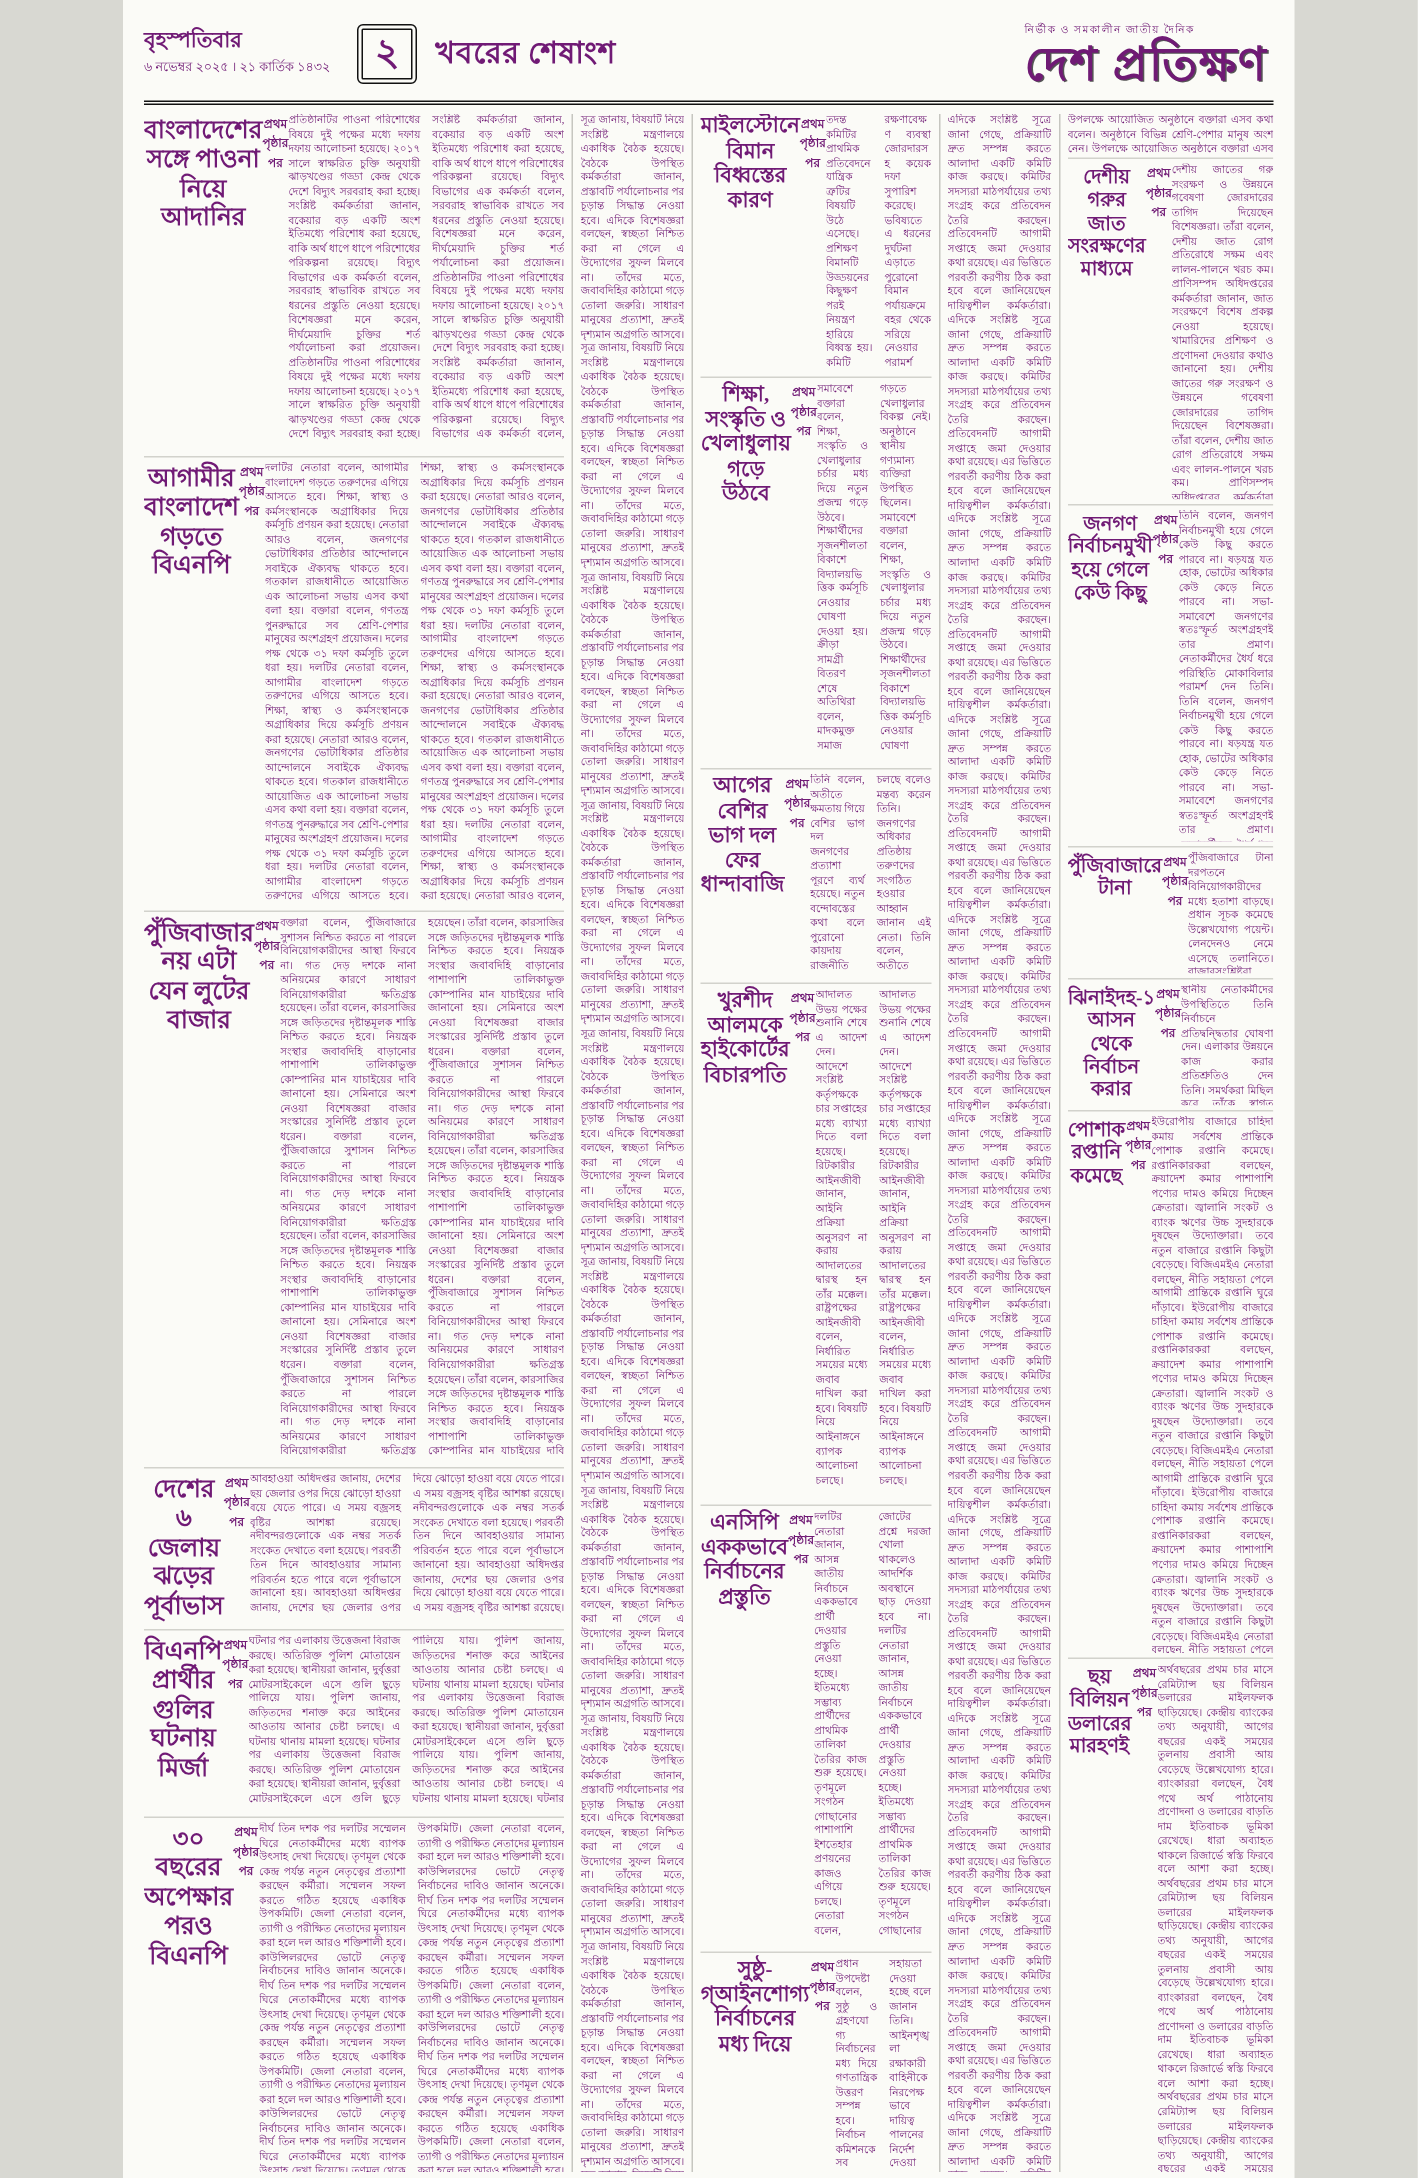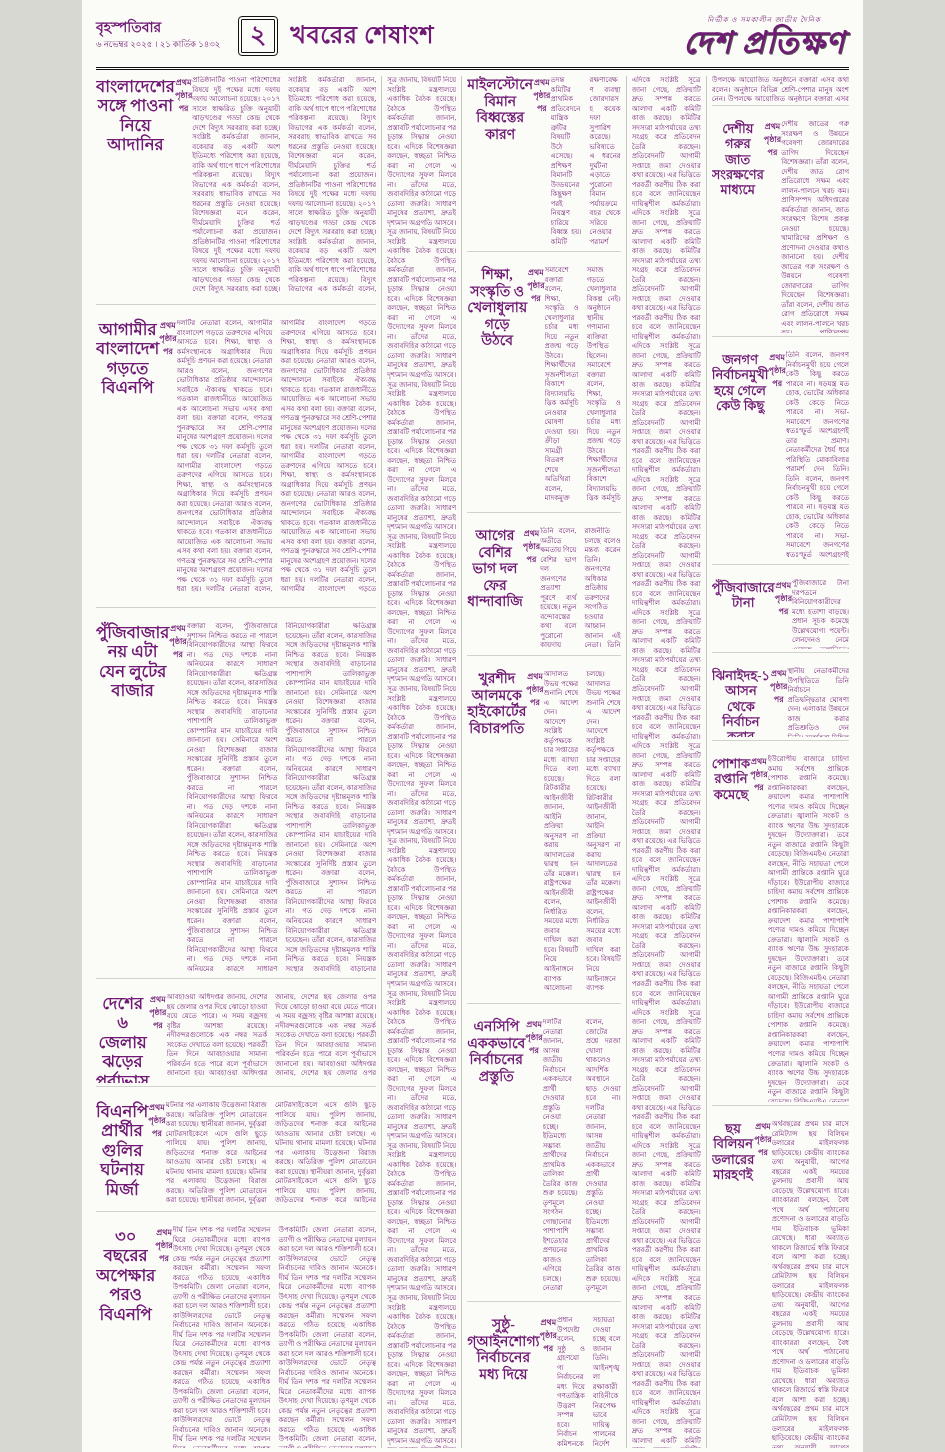--- a/index.html
+++ b/index.html
@@ -26,22 +26,22 @@
   .hdr-date { font-size:8.5px; margin-top:3px; white-space:nowrap; }
   .pagenum-box {
     width:40px; height:40px;
     border:4px double #111;
     border-radius:4px;
     display:flex; align-items:center; justify-content:center;
     font-size:25px; font-weight:bold;
     margin:0 12px 0 6px;
     box-sizing:border-box;
   }
-  .section-title { font-size:24px; font-weight:bold; letter-spacing:.5px; }
-  .masthead-wrap { margin-left:auto; text-align:center; padding-right:4px;font-style:italic; }
+  .section-title { font-size:20px; font-weight:bold; letter-spacing:.5px; }
+  .masthead-wrap { margin-left:auto; text-align:left; padding-right:4px; }
   .masthead-tagline { font-size:7px; letter-spacing:1px; margin-bottom:1px; }
   .masthead {
     font-size:31px; font-weight:900; line-height:1;
     font-family:"Liberation Sans","DejaVu Sans",sans-serif;
     letter-spacing:1px;
     text-shadow:1px 1px 0 #555;
   }
   
   .content {
     display:flex;
@@ -51,21 +51,21 @@
   }
   .zone { box-sizing:border-box; overflow:hidden; padding:0 5px; }
   .zone + .zone { border-left:1px solid #c6c6c0; }
   .zone-a { width:350px; padding-left:0; }
   .zone-b { width:96px; }
   .zone-c { width:200px; }
   .zone-d { width:96px; }
   .zone-e { width:175px; padding-right:0; }
 
   article { display:flex; flex-direction:row; overflow:hidden; box-sizing:border-box; }
-  article + article, .zone-e .lead + article { border-top:1px solid #d2d2cc; padding-top:14px; margin-top:3px; }
+  article + article, .zone-e .lead + article { border-top:1px solid #d2d2cc; padding-top:3px; margin-top:3px; }
   .headline {
     font-weight:bold; text-align:center;
     margin:1px 0 2px 0; line-height:1.18;
   }
   .zone-a .headline { font-size:16.5px; }
   .zone-c .headline { font-size:14px; }
   .zone-e .headline { font-size:13px; }
   .cont-label { font-size:8px; font-weight:bold; text-align:center; margin-bottom:2px; }
   .body {
     font-size:7px; line-height:1.36;

